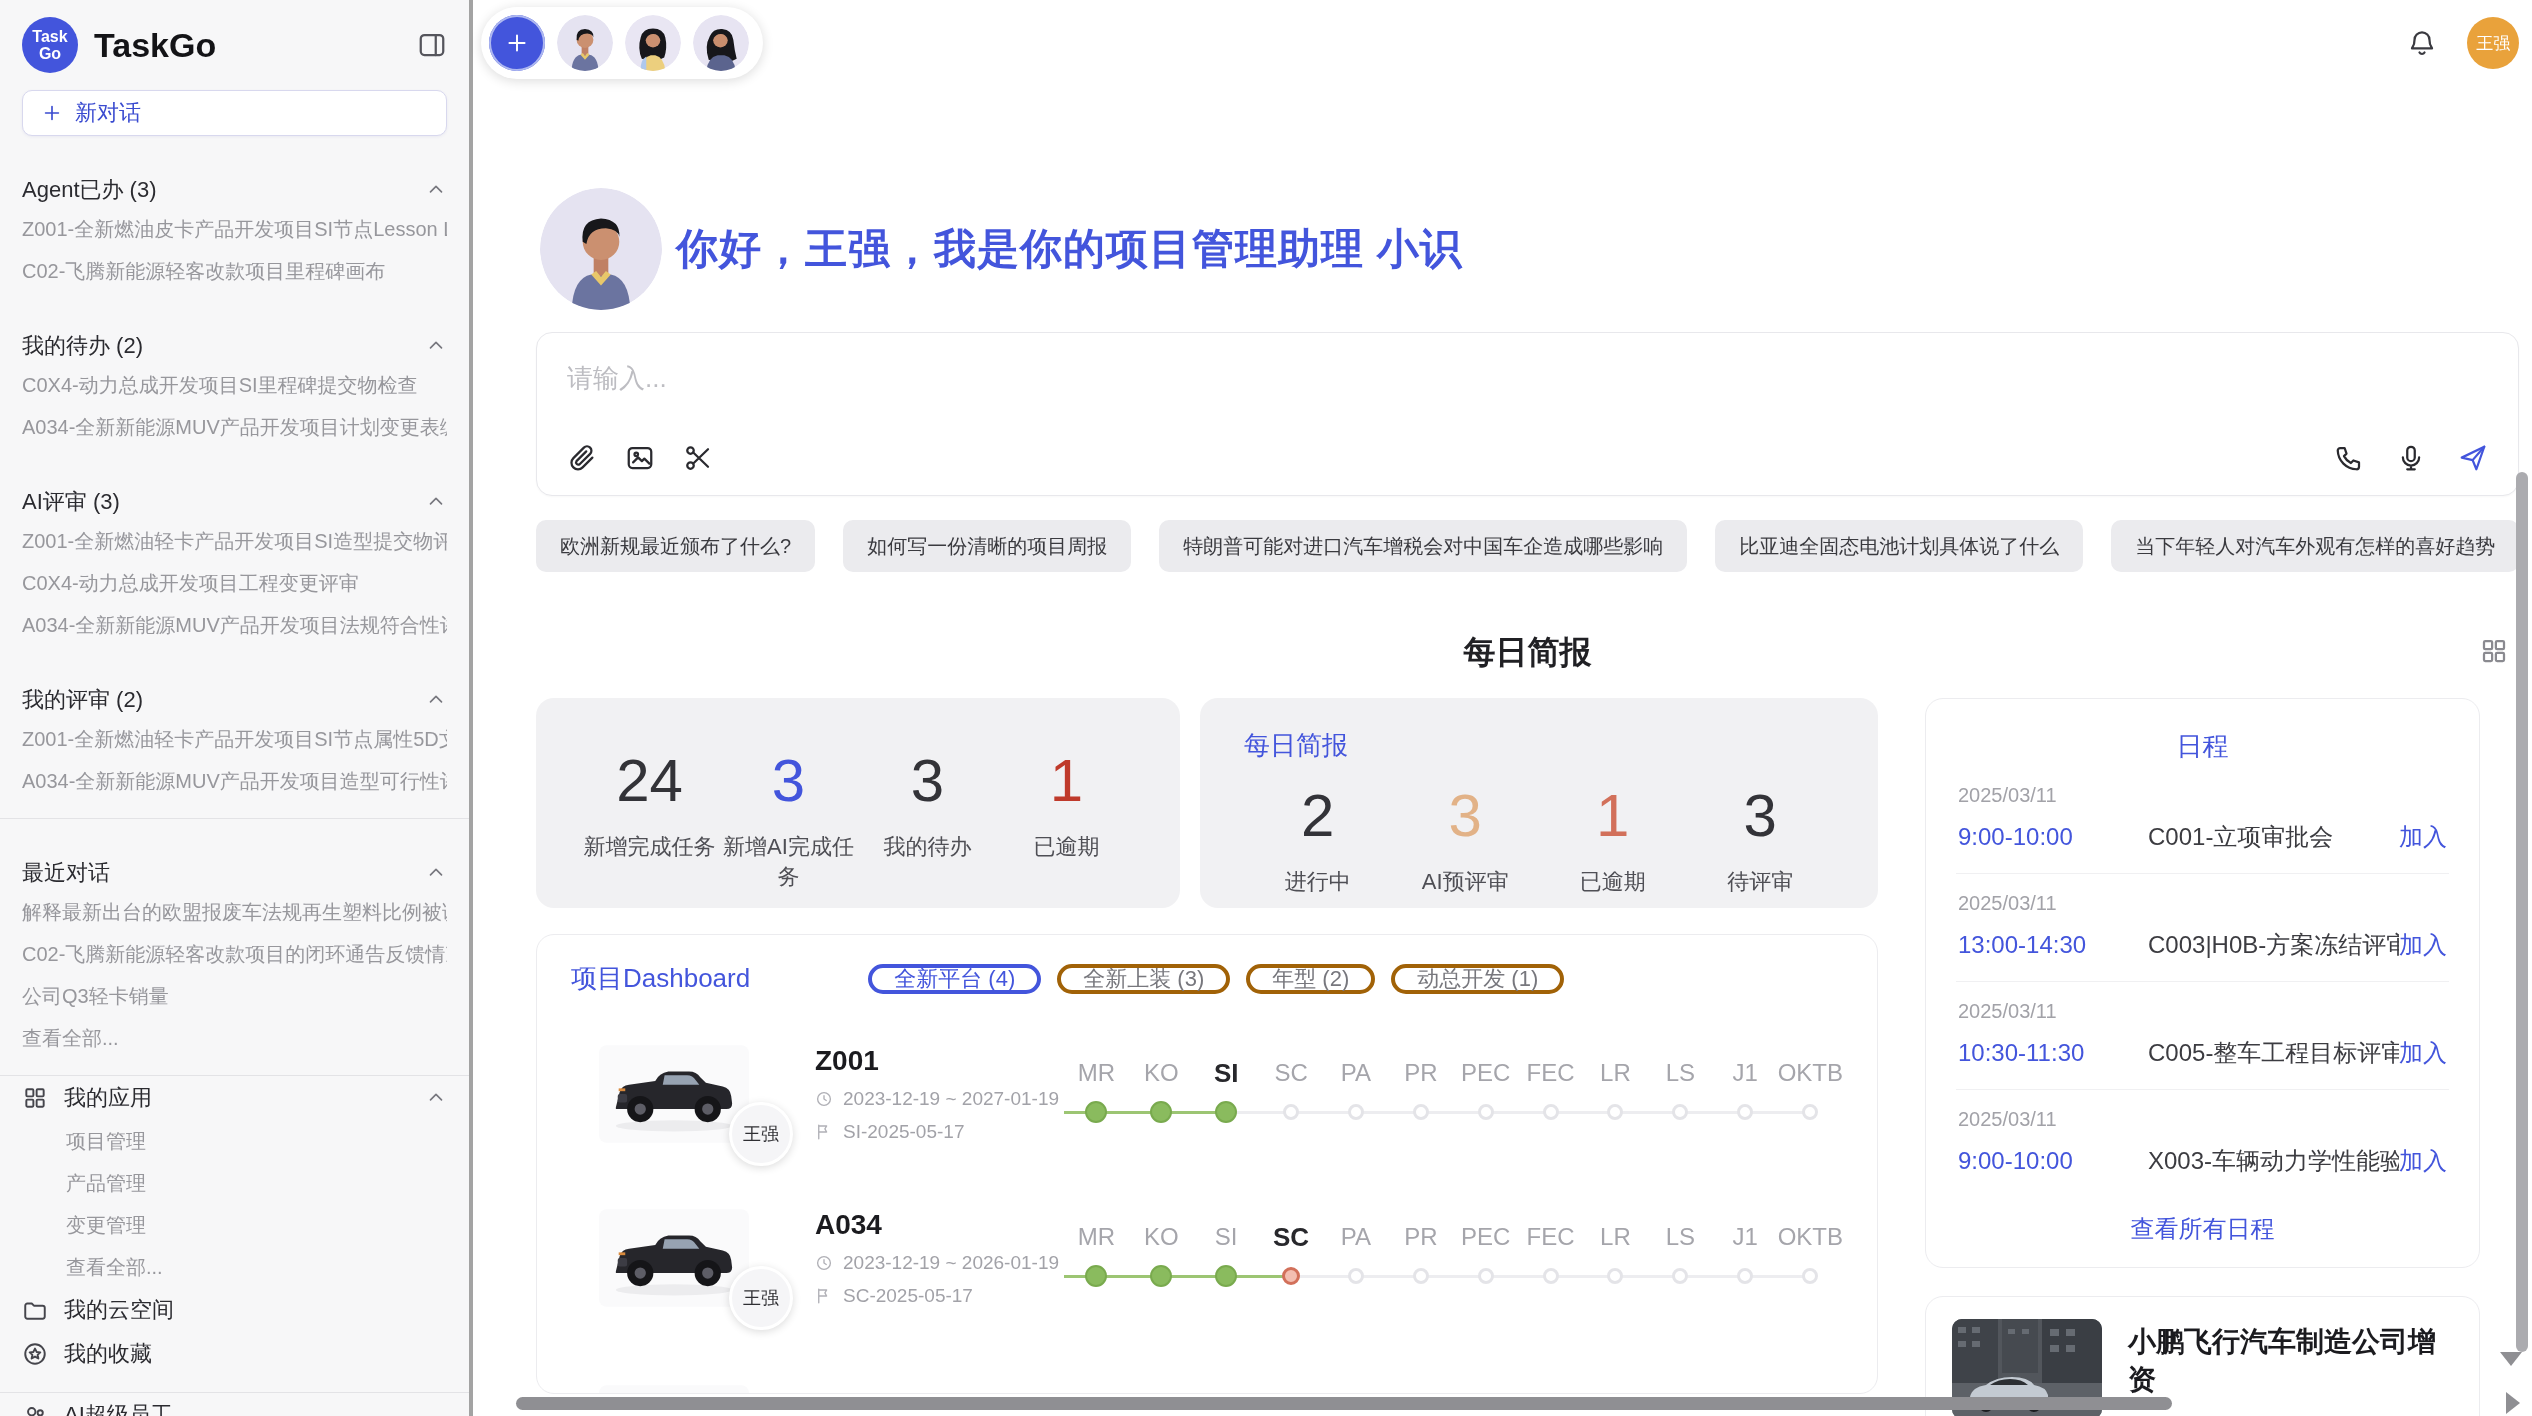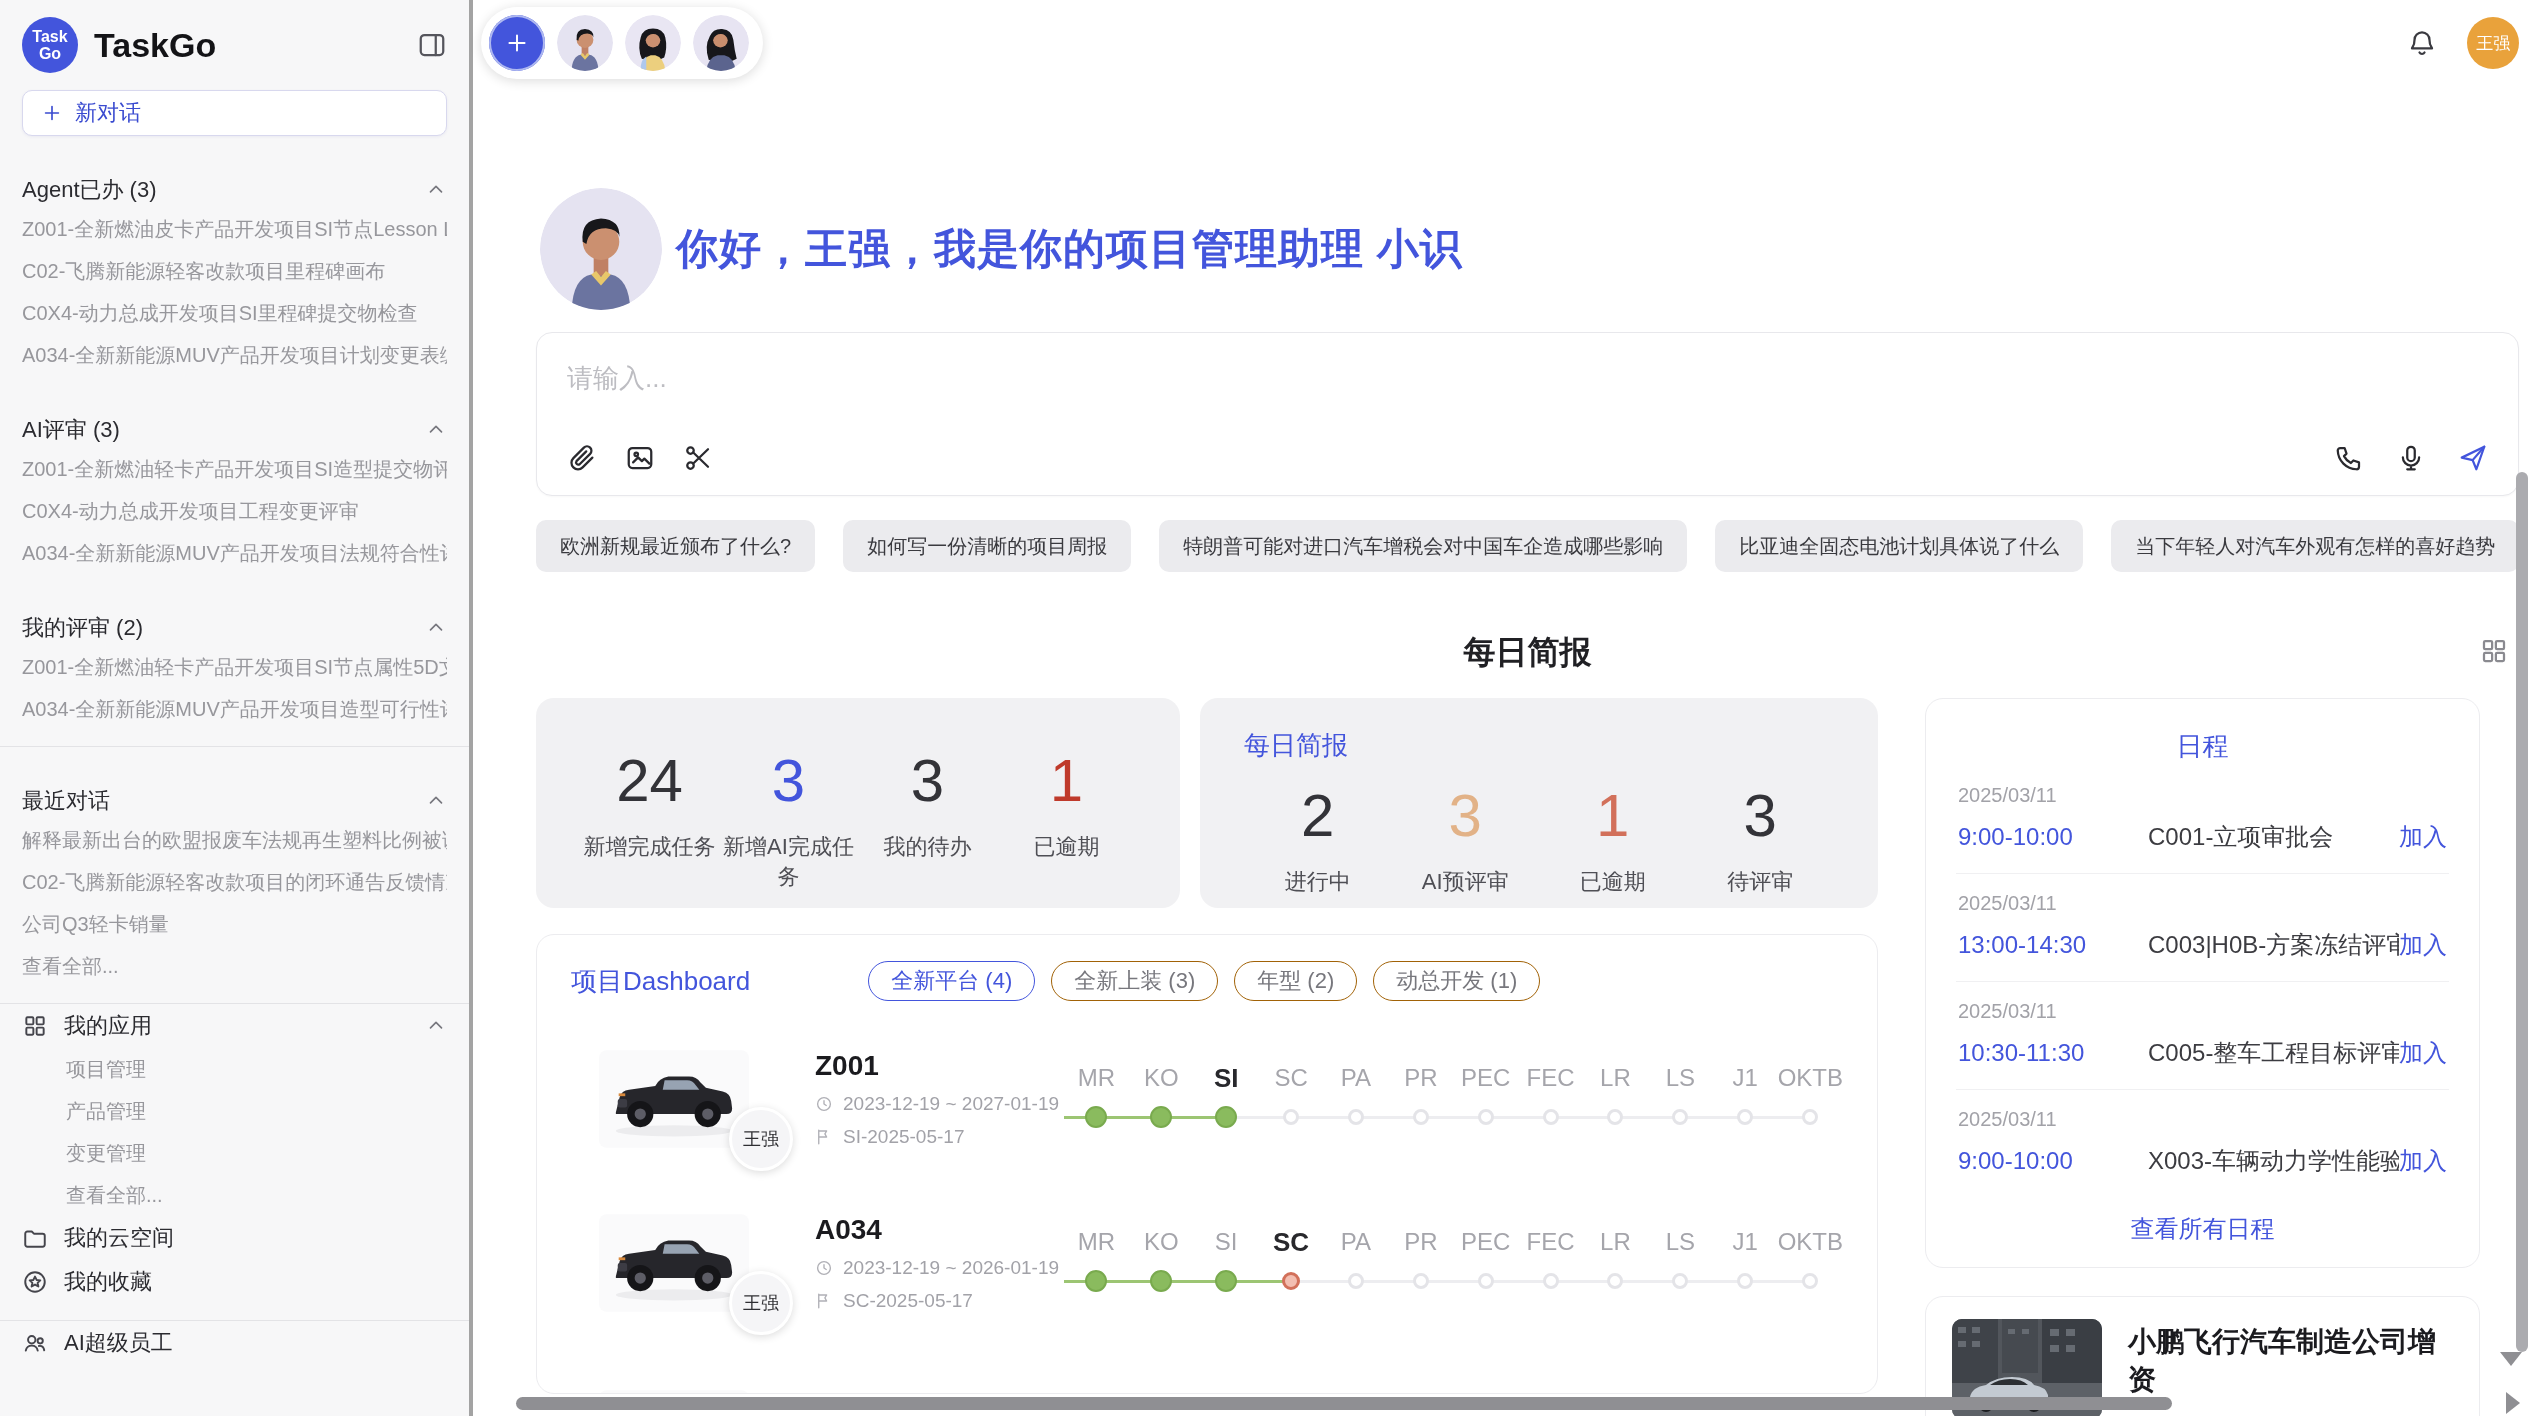--- a/index.html
+++ b/index.html
@@ -80,21 +80,21 @@
   .stat{flex:1}
   .stat-val{font-size:60px;font-weight:500;color:#333338;line-height:78px}
   .stat-val.blue{color:#4355dc}.stat-val.red{color:#bf3a2b}.stat-val.tan{color:#e2b287}.stat-val.salmon{color:#d2705a}
   .stat-label{font-size:22px;color:#4f4f55;margin-top:12px}
 
   .dash-card{margin-top:26px;background:#fff;border:1px solid #ececef;border-radius:18px;
     padding:26px 34px;height:460px;overflow:hidden}
   .dash-head{display:flex;align-items:center}
   .dash-title{font-size:26px;color:#4355dc}
   .dash-tabs{margin-left:118px;display:flex;gap:16px}
-  .tab{height:40px;padding:0 22px;border-radius:20px;border:1px solid #a16207;color:#77777d;
+  .tab{height:30px;padding:0 22px;border-radius:20px;border:4px solid #a16207;color:#77777d;
     font-size:22px;display:flex;align-items:center;background:#fff;cursor:pointer;white-space:nowrap}
   .tab.active{border-color:#4355dc;color:#4355dc}
 
   .proj-row{display:flex;align-items:center;margin-top:32px;height:132px}
   .proj-row.partial{margin-top:44px}
   .proj-img{width:150px;height:100px;position:relative;margin-left:28px;flex:none}
   .proj-img svg{width:100%;height:100%}
   .proj-owner{position:absolute;right:-44px;bottom:-22px;width:64px;height:64px;border-radius:50%;
     background:#f5f5f7;box-shadow:0 2px 8px rgba(0,0,0,.14);display:flex;align-items:center;
     justify-content:center;font-size:18px;color:#2f2f33;border:3px solid #fff}
@@ -171,20 +171,28 @@
         <div class="sb-sec-head">
           <span>Agent已办 (3)</span>
           <span class="ic ic22">
             <svg viewBox="0 0 24 24" fill="none" stroke="currentColor" stroke-width="1.8" stroke-linecap="round" stroke-linejoin="round">
               <path d="M6 14l6-6 6 6"></path>
             </svg>
           </span>
         </div>
         <div class="sb-item">Z001-全新燃油皮卡产品开发项目SI节点Lesson Learn报告</div>
         <div class="sb-item">C02-飞腾新能源轻客改款项目里程碑画布</div>
+        <div class="sb-sec-head">
+          <span>我的待办 (2)</span>
+          <span class="ic ic22">
+            <svg viewBox="0 0 24 24" fill="none" stroke="currentColor" stroke-width="1.8" stroke-linecap="round" stroke-linejoin="round">
+              <path d="M6 14l6-6 6 6"></path>
+            </svg>
+          </span>
+        </div>
         <div class="sb-item">C0X4-动力总成开发项目SI里程碑提交物检查</div>
         <div class="sb-item">A034-全新新能源MUV产品开发项目计划变更表编写</div>
         <div class="sb-sec-head">
           <span>AI评审 (3)</span>
           <span class="ic ic22">
             <svg viewBox="0 0 24 24" fill="none" stroke="currentColor" stroke-width="1.8" stroke-linecap="round" stroke-linejoin="round">
               <path d="M6 14l6-6 6 6"></path>
             </svg>
           </span>
         </div>

